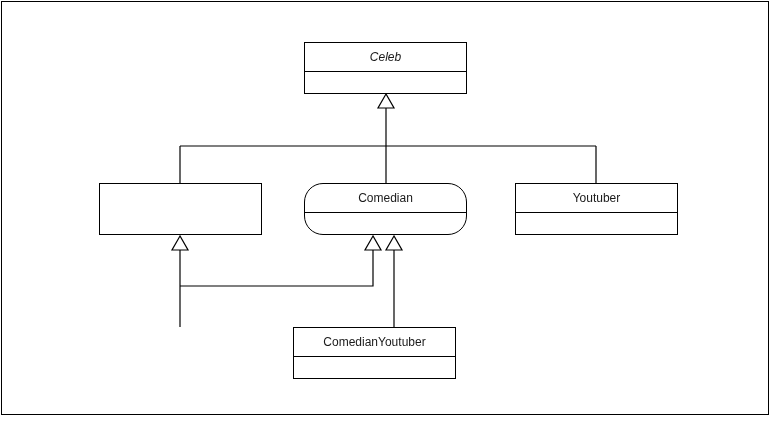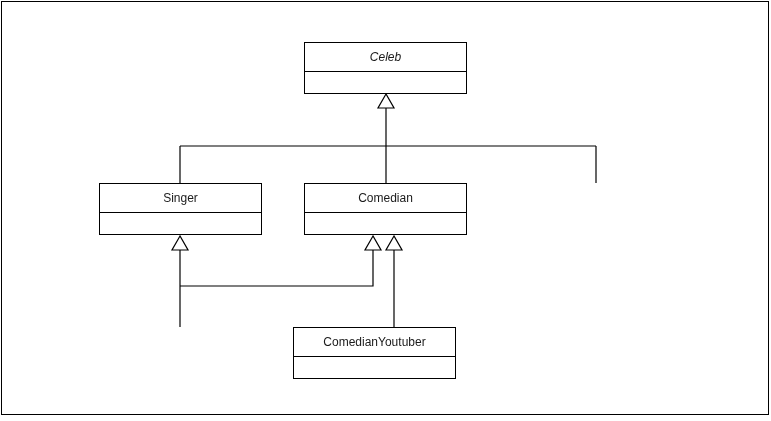--- a/index.html
+++ b/index.html
@@ -98,29 +98,32 @@
     </g>
     <line x1="394" y1="250" x2="394" y2="327" stroke="#000000" stroke-width="1.2"></line>
   </svg>
 
   <div class="uml-class" style="left:304px; top:42px; width:163px; height:52px;">
     <div class="uml-name abstract">Celeb</div>
     <div class="uml-attrs"></div>
   </div>
 
   <div class="uml-class" style="left:99px; top:183px; width:163px; height:52px;">
-    <div class="uml-name">Singer</div>
     <div class="uml-attrs"></div>
   </div>
 
-  <div class="uml-class" style="left:304px; top:183px; width:163px; height:52px;">
+  <div class="uml-class" style="left:304px; top:183px; width:163px; height:52px;border-radius:19px;">
     <div class="uml-name">Comedian</div>
     <div class="uml-attrs"></div>
   </div>
 
+  <div class="uml-class" style="left:515px; top:183px; width:163px; height:52px;">
+    <div class="uml-name">Youtuber</div>
+    <div class="uml-attrs"></div>
+  </div>
 
 
   <div class="uml-class" style="left:293px; top:327px; width:163px; height:52px;">
     <div class="uml-name">ComedianYoutuber</div>
     <div class="uml-attrs"></div>
   </div>
 
 </div>
 
 </body></html>

